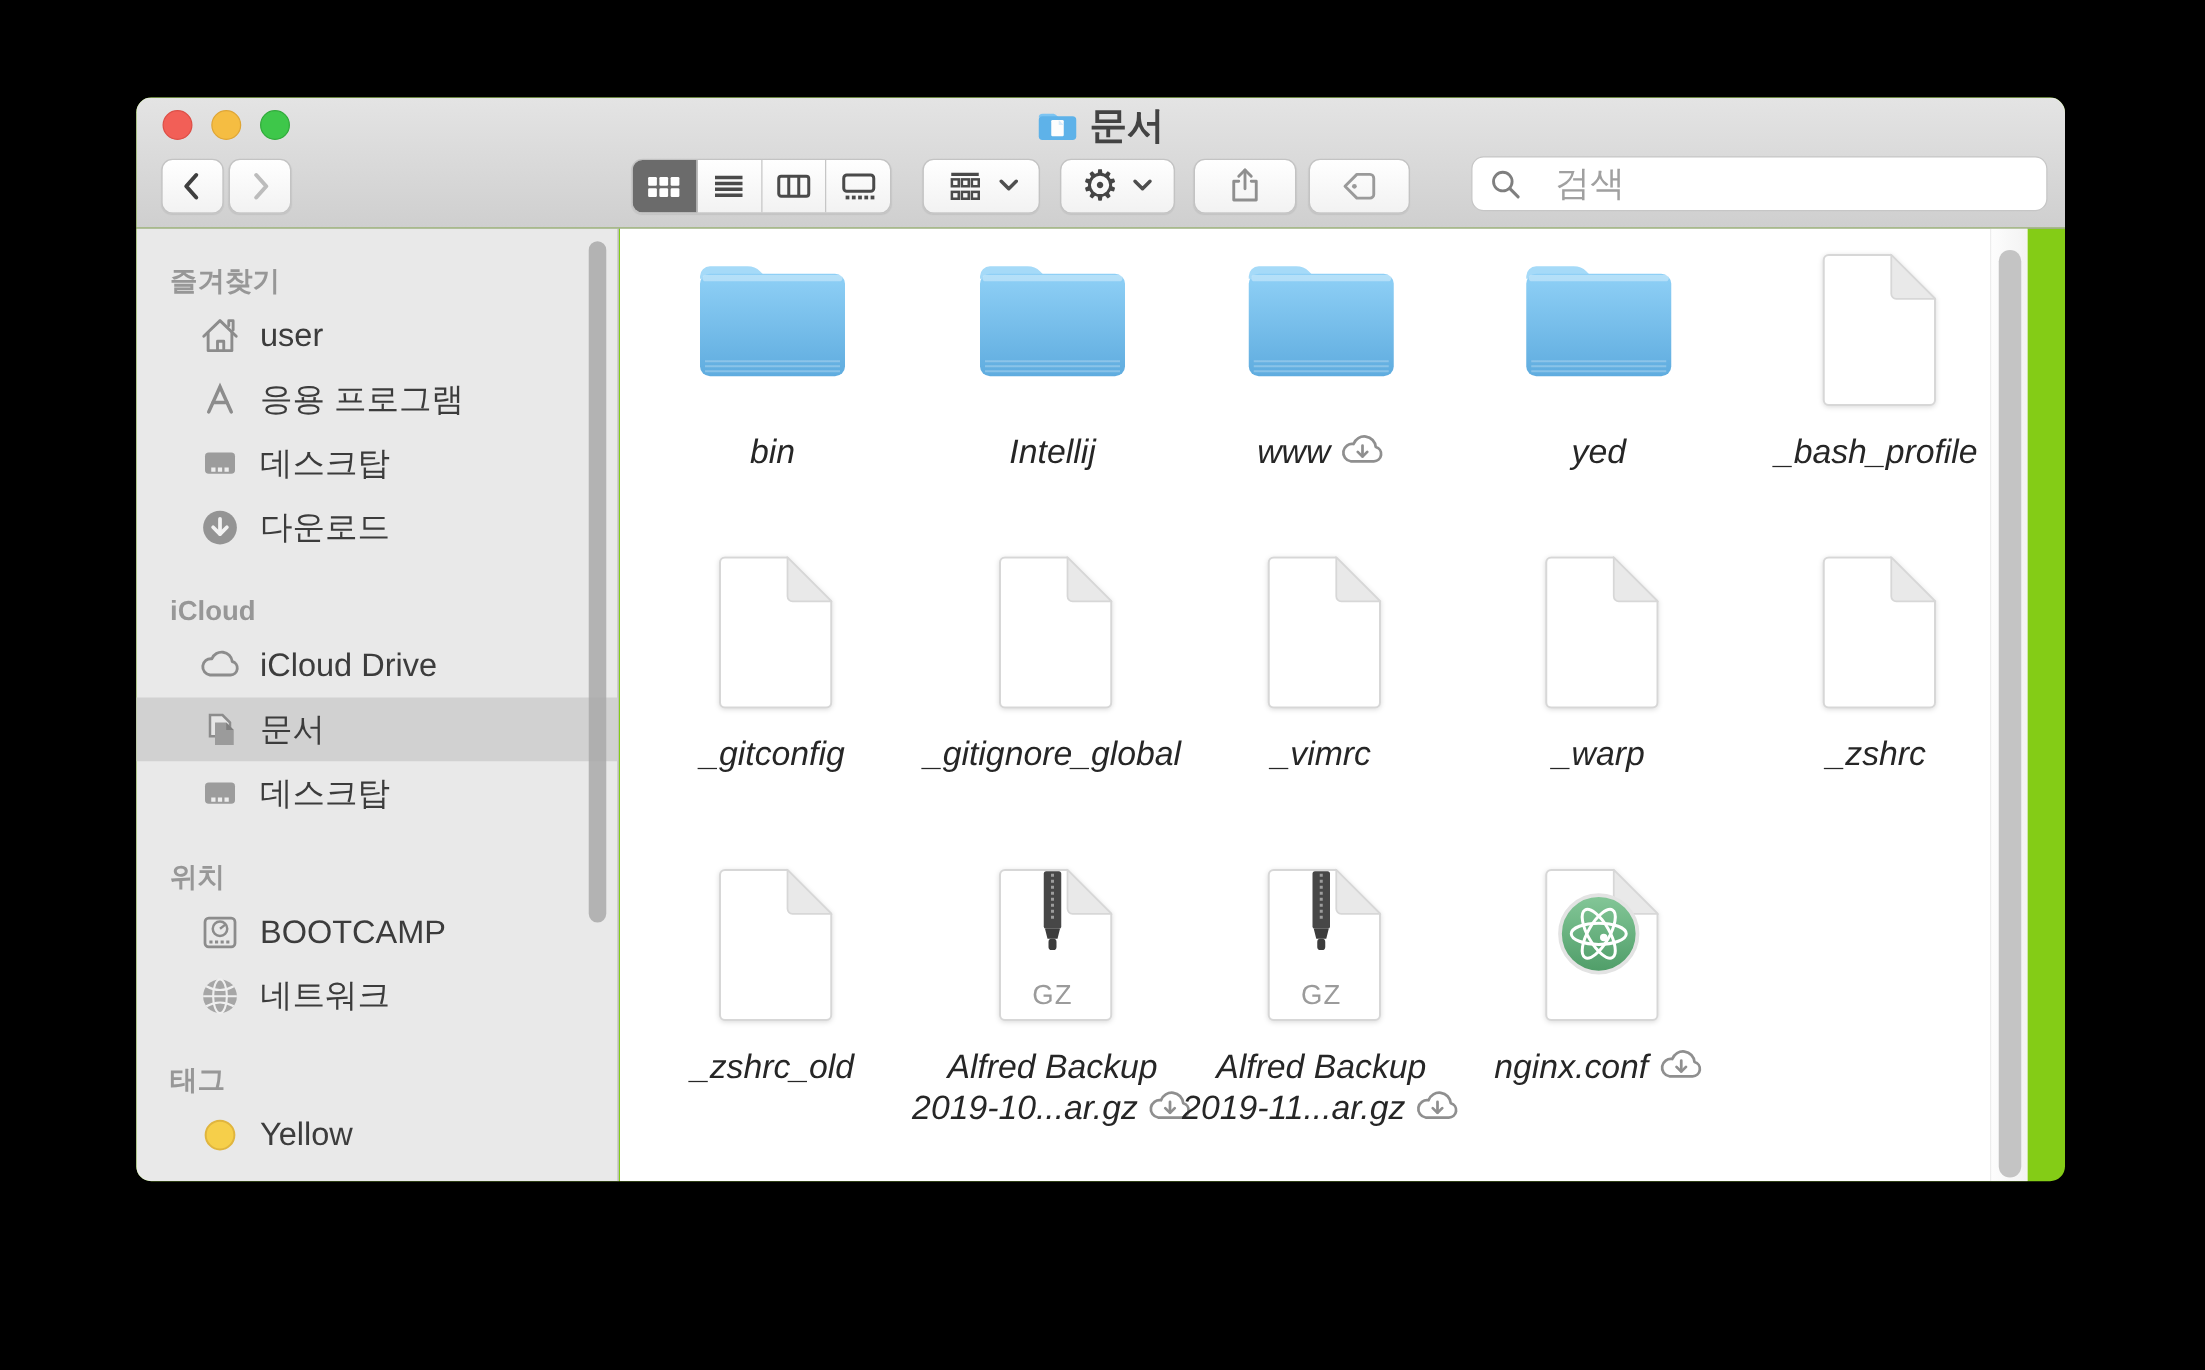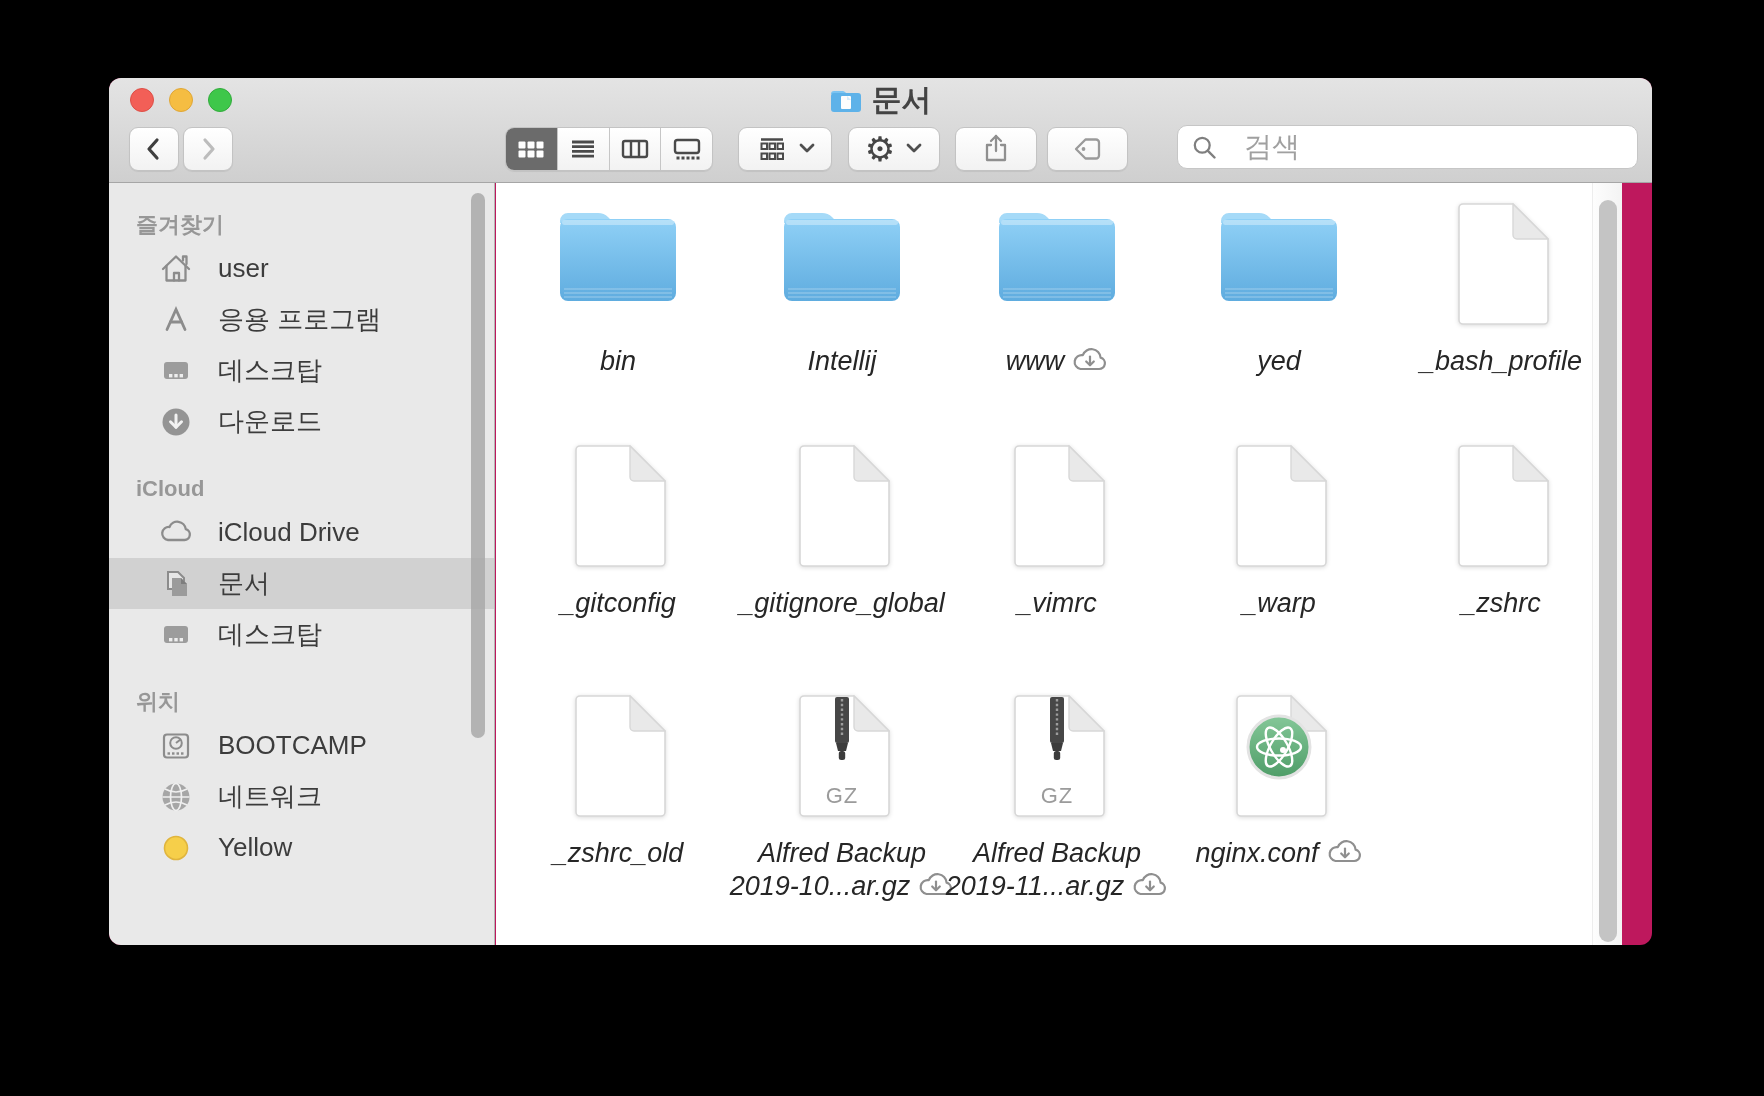--- a/index.html
+++ b/index.html
@@ -1,19 +1,19 @@
 <!DOCTYPE html>
 <html><head>
 <meta charset="utf-8">
 <style>
   html,body{margin:0;padding:0;background:#000;}
   .stage{position:relative;width:1764px;height:1096px;background:#000;overflow:hidden;
          font-family:"Liberation Sans","DejaVu Sans",sans-serif;}
   .window{position:absolute;left:109px;top:78px;width:1543px;height:867px;border-radius:12px;
-          overflow:hidden;background:#be185d;box-shadow:0 24px 70px rgba(0,0,0,.6);}
+          overflow:hidden;background:#84cc16;box-shadow:0 24px 70px rgba(0,0,0,.6);}
   
   .header{position:absolute;left:0;top:0;width:100%;height:105px;
           background:linear-gradient(#e4e4e4,#cfcfcf);border-bottom:1px solid #a6a6a6;box-sizing:border-box;}
   .titlebar{position:absolute;left:0;top:0;width:100%;height:40px;}
   .light{position:absolute;top:10px;width:24px;height:24px;border-radius:50%;box-sizing:border-box;}
   .light.red{left:21px;background:#f25f57;border:1px solid #dd4f47;}
   .light.yellow{left:60px;background:#f5bd42;border:1px solid #dfa636;}
   .light.green{left:99px;background:#3ec74a;border:1px solid #32ab3c;}
   .title{position:absolute;left:0;right:0;top:4px;height:36px;display:flex;align-items:center;justify-content:center;gap:10px;
          font-size:30px;font-weight:700;color:#434343;}
@@ -30,21 +30,21 @@
   .searchbox input{flex:1;border:none;outline:none;background:transparent;font-size:28px;color:#444;
                    font-family:"Liberation Sans","DejaVu Sans",sans-serif;}
   .searchbox input::placeholder{color:#a0a0a0;}
   
   .body-area{position:absolute;left:0;top:105px;width:100%;height:762px;}
   .sidebar{position:absolute;left:0;top:0;width:386px;height:100%;background:#e9e9e9;border-right:1px solid #b5b5b5;
            box-sizing:border-box;overflow:hidden;}
   .sec-header{height:36px;margin-top:24px;padding-left:27px;display:flex;align-items:center;
               font-size:22px;font-weight:700;color:#979797;}
   .sec-header.first{}
-  .side-item{height:51px;display:flex;align-items:center;padding-left:48px;gap:23px;font-size:26px;color:#3c3c3c;}
+  .side-item{height:51px;display:flex;align-items:center;padding-left:48px;gap:13px;font-size:26px;color:#3c3c3c;}
   .side-item.selected{background:#d1d1d1;}
   .side-icon{width:38px;height:36px;display:flex;align-items:center;justify-content:center;flex:none;}
   .side-scroll{position:absolute;left:362px;top:10px;width:14px;height:545px;border-radius:7px;background:#a9a9a9;opacity:.85;}
   .main{position:absolute;left:387px;top:0;width:1126px;height:100%;background:#fff;overflow:hidden;}
   .vscroll{position:absolute;right:0;top:0;width:30px;height:100%;background:linear-gradient(90deg,#fdfdfd,#f3f3f3);
            border-left:1px solid #ededed;box-sizing:border-box;}
   .vscroll .thumb{position:absolute;left:6px;top:17px;width:18px;height:742px;border-radius:9px;background:#c4c4c4;}
   
   .cell{position:absolute;width:220px;display:flex;flex-direction:column;align-items:center;}
   .icon-area{height:126px;display:flex;align-items:flex-start;justify-content:center;position:relative;}
@@ -291,20 +291,21 @@
                   <g fill="none" stroke="#efefef" stroke-width="1.7">
                     <ellipse cx="18" cy="18" rx="5.5" ry="13.5"></ellipse>
                     <line x1="4.5" y1="18" x2="31.5" y2="18"></line>
                     <path d="M7,10 Q18,16 29,10"></path>
                     <path d="M7,26 Q18,20 29,26"></path>
                   </g>
                 </svg>
               </span>
     <span class="side-label">네트워크</span>
   </div>
+            <div class="sec-header">태그</div>
             <div class="side-item">
     <span class="side-icon">
                 <svg width="36" height="36" viewBox="0 0 36 36">
                   <circle cx="18" cy="18" r="11.5" fill="#f6cf4a" stroke="#e0b53e" stroke-width="1.6"></circle>
                 </svg>
               </span>
     <span class="side-label">Yellow</span>
   </div>
           </div>
         <div class="side-scroll"></div>

